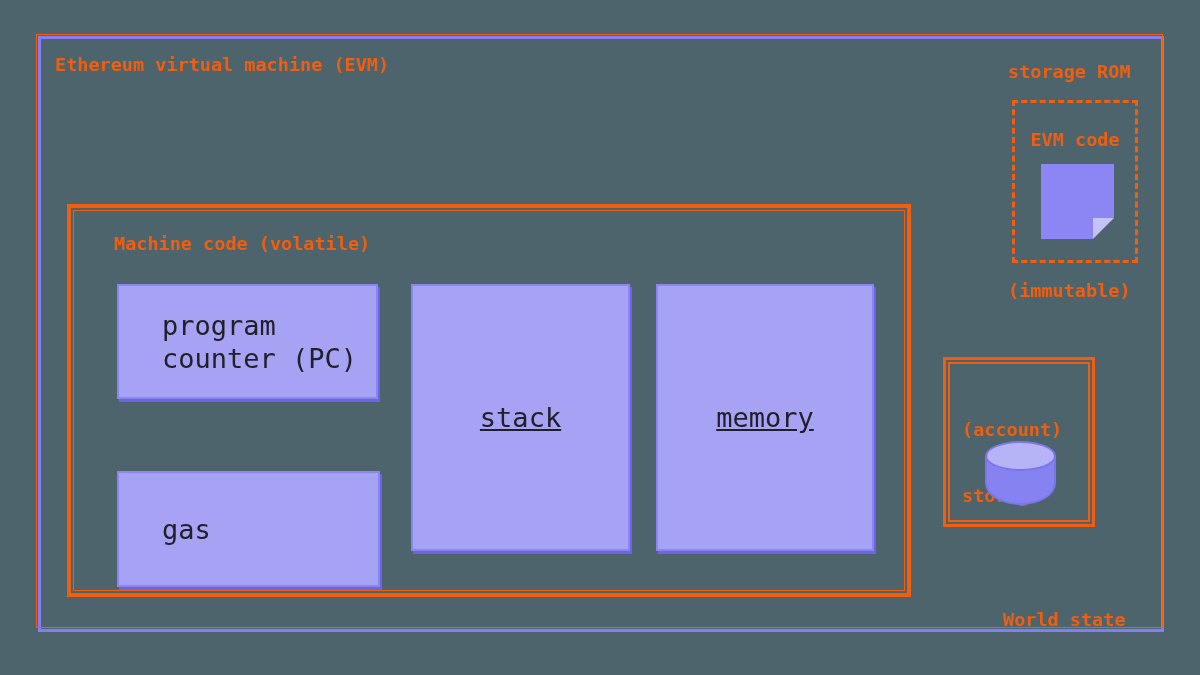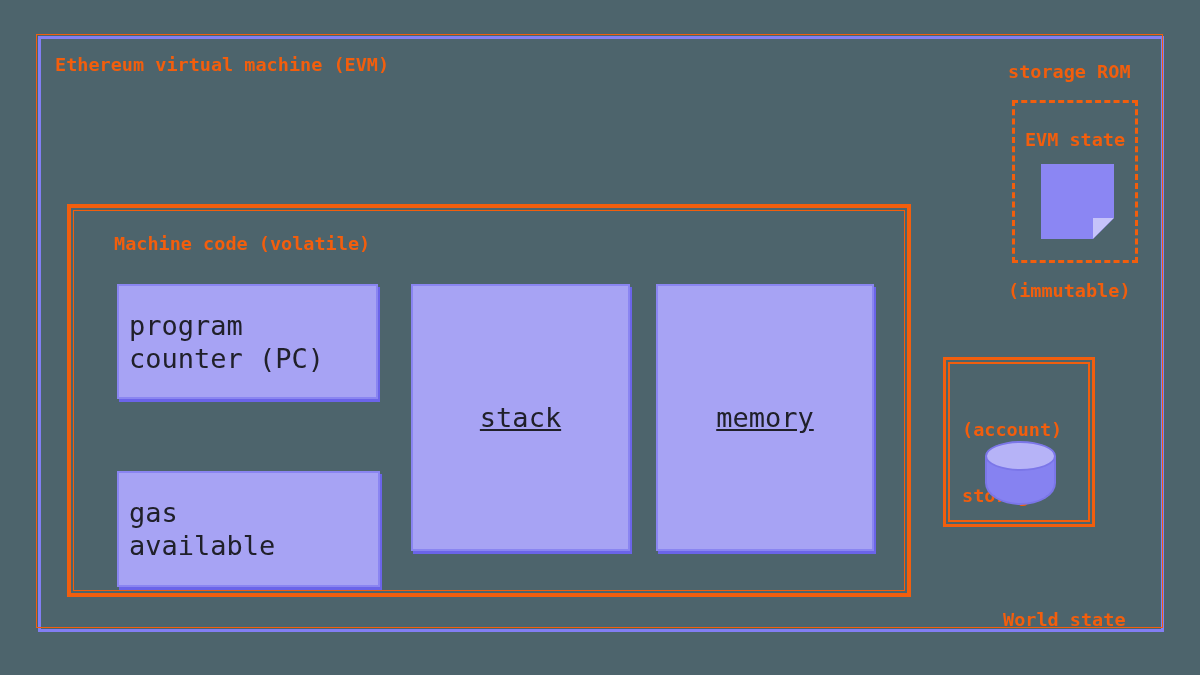--- a/index.html
+++ b/index.html
@@ -26,21 +26,21 @@
   .machine-box{position:absolute; left:67px; top:204px; width:844px; height:393px;
     border:4px solid var(--accent-orange);}
   .machine-box::after{content:""; position:absolute; inset:2px;
     border:1px solid var(--accent-orange); pointer-events:none;}
 
   .pbox{position:absolute; background:var(--box-fill);
     border:2px solid var(--box-border);
     box-shadow:2px 3px 0 0 var(--box-shadow);
     color:var(--dark-text); font-size:27px; line-height:33px;
     display:flex; flex-direction:column; justify-content:center;}
-  .pbox.left{padding-left:10px; align-items:flex-start;}
+  .pbox.left{padding-left:43px; align-items:flex-start;}
   .pbox.center{align-items:center;text-decoration:underline;}
 
   .pc-box{left:117px; top:284px; width:261px; height:115px;}
   .gas-box{left:117px; top:434px; width:263px; height:116px;margin-top:37px;}
   .stack-box{left:411px; top:284px; width:219px; height:267px;}
   .memory-box{left:656px; top:284px; width:218px; height:267px;}
 
   
   .rom-box{position:absolute; left:1012px; top:100px; width:126px; height:163px;
     border:3px dashed var(--accent-orange); text-align:center;}
@@ -84,35 +84,34 @@
 
   <div class="olabel" style="left:114px; top:232px;">Machine code (volatile)</div>
 
   <div class="pbox left pc-box">
     <div>program</div>
     <div>counter (PC)</div>
   </div>
 
   <div class="pbox left gas-box">
     <div>gas</div>
-    <div>available</div>
   </div>
 
   <div class="pbox center stack-box">
     <div>stack</div>
   </div>
 
   <div class="pbox center memory-box">
     <div>memory</div>
   </div>
 
   <div class="olabel" style="left:1008px; top:60px;">storage ROM</div>
 
   <div class="rom-box">
-    <div class="rom-code-label">EVM state</div>
+    <div class="rom-code-label">EVM code</div>
     <div class="note-icon">
       <div class="fold"></div>
     </div>
   </div>
 
   <div class="olabel" style="left:1008px; top:279px;">(immutable)</div>
 
   <div class="storage-box">
     <div class="storage-label two-line">
       <div>(account)</div>

